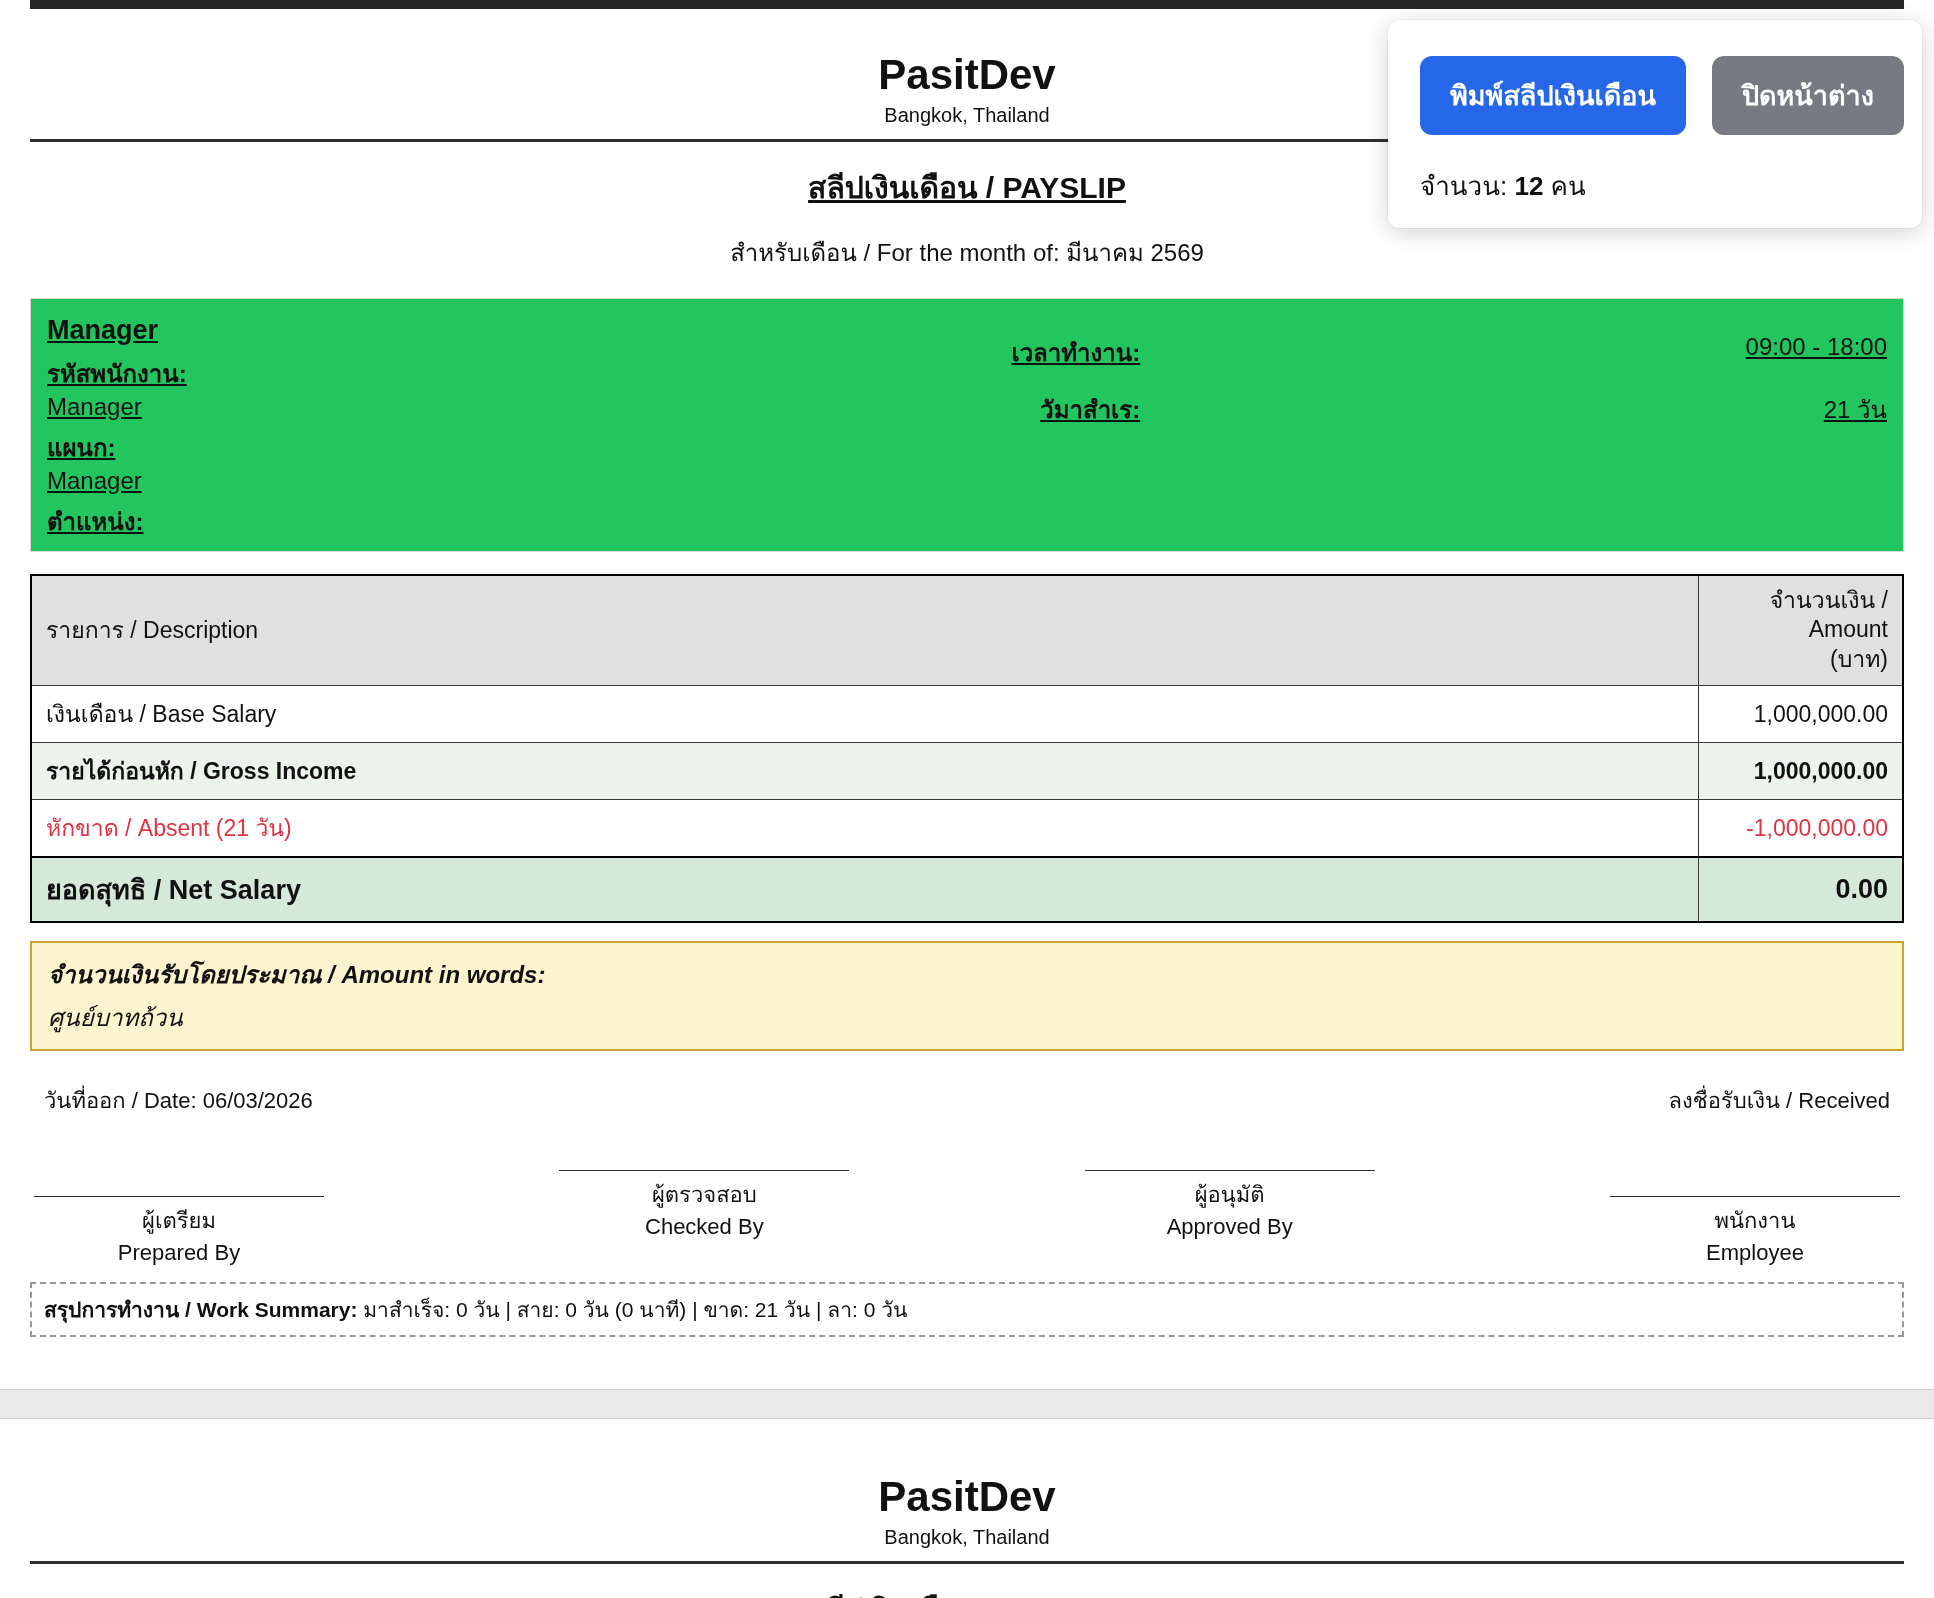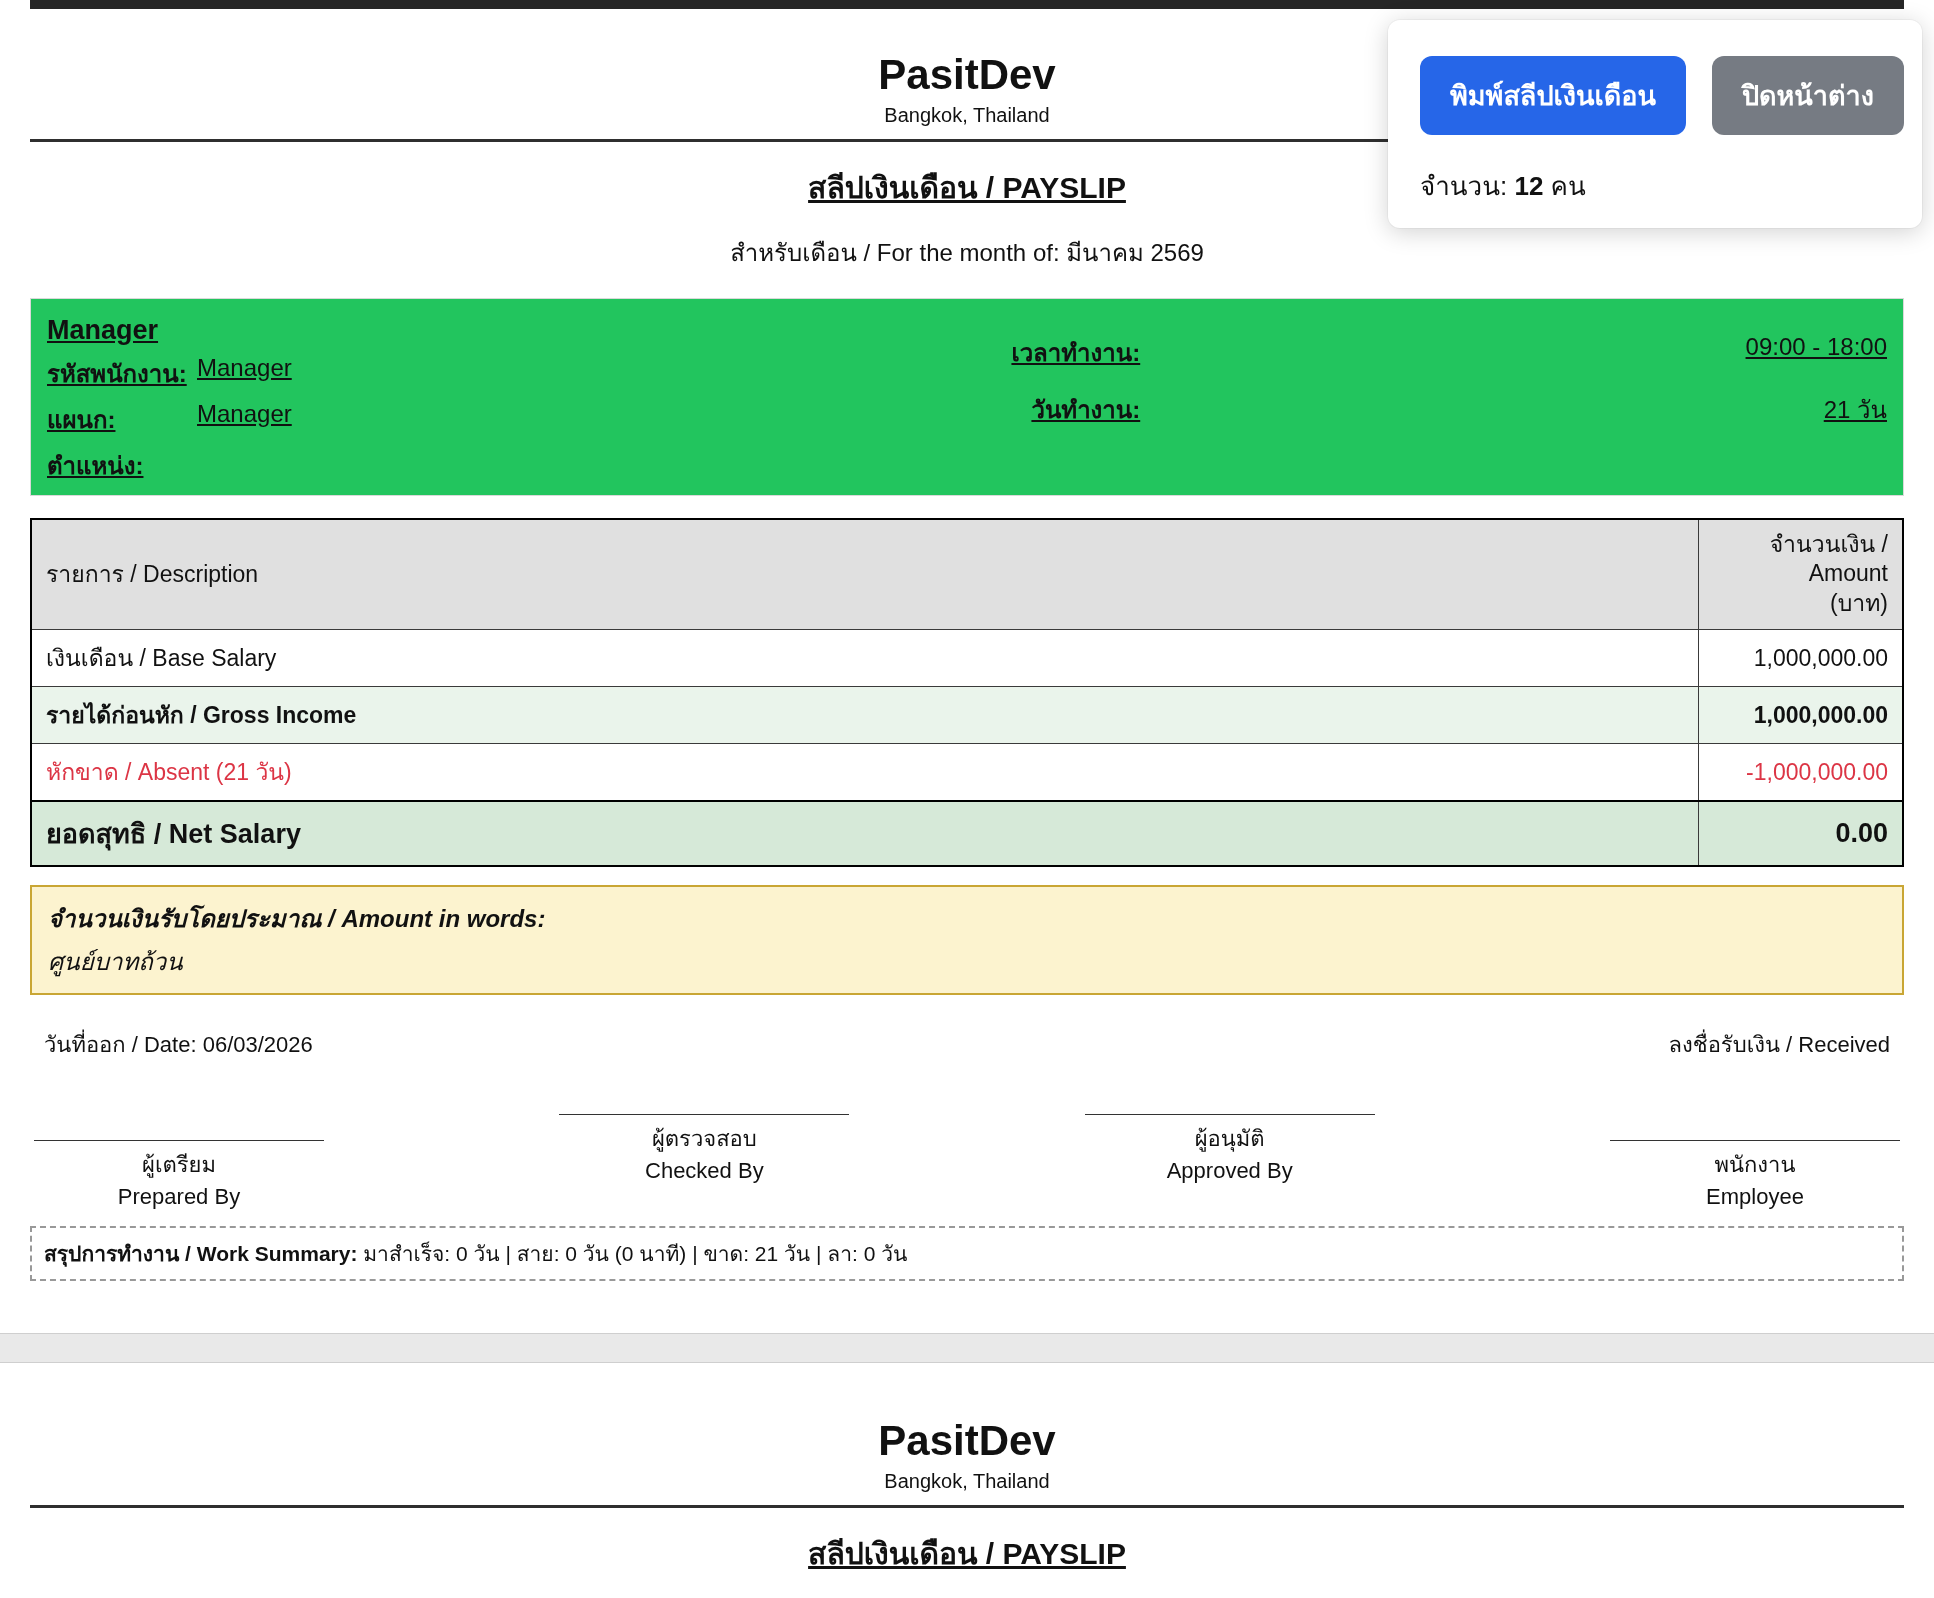--- a/index.html
+++ b/index.html
@@ -19,21 +19,21 @@
   .payslip-title { text-align: center; font-size: 30px; font-weight: 700; text-decoration: underline; margin-top: 22px; }
   .month-line { text-align: center; font-size: 24px; margin-top: 22px; }
   .month-line .lbl { font-weight: 400; }
   .info-box {
     margin-top: 26px; background: #22c55e; border: 1px solid #d9d9d9;
     padding: 16px 16px 10px 16px; display: flex; justify-content: space-between; text-decoration: underline;
   }
   .info-left { width: 46%; }
   .info-right { width: 52%; }
   .emp-name { font-size: 27px; font-weight: 700; margin-bottom: 8px; }
-  .info-row { display: flex; font-size: 24px; margin-top: 7px; }
+  .info-row { display: flex; font-size: 24px; margin-top: 7px; flex-direction: column; }
   .info-row .ilbl { font-weight: 700; width: 150px; }
   .info-row .ival { flex: 1; }
   .info-row-r { display: flex; font-size: 24px; margin-top: 18px; }
   .info-row-r .ilbl { font-weight: 700; width: 210px; text-align: right; }
   .info-row-r .ival { flex: 1; text-align: right; }
   table.pay-table {
     width: 100%; border-collapse: collapse; margin-top: 22px;
     border: 2px solid #000; font-size: 23px;
   }
   table.pay-table th, table.pay-table td { border: 1px solid #3a3a3a; padding: 10px 14px; }
@@ -116,21 +116,21 @@
         <span class="ilbl">ตำแหน่ง:</span>
         <span class="ival"></span>
       </div>
     </div>
     <div class="info-right">
       <div class="info-row-r">
         <span class="ilbl">เวลาทำงาน:</span>
         <span class="ival">09:00 - 18:00</span>
       </div>
       <div class="info-row-r">
-        <span class="ilbl">วันทำงาน:</span>
+        <span class="ilbl">วัมาสำเร:</span>
         <span class="ival">21 วัน</span>
       </div>
     </div>
   </div>
 
   <table class="pay-table">
     <thead>
       <tr>
         <th class="th-desc">รายการ / Description</th>
         <th class="th-amount">

